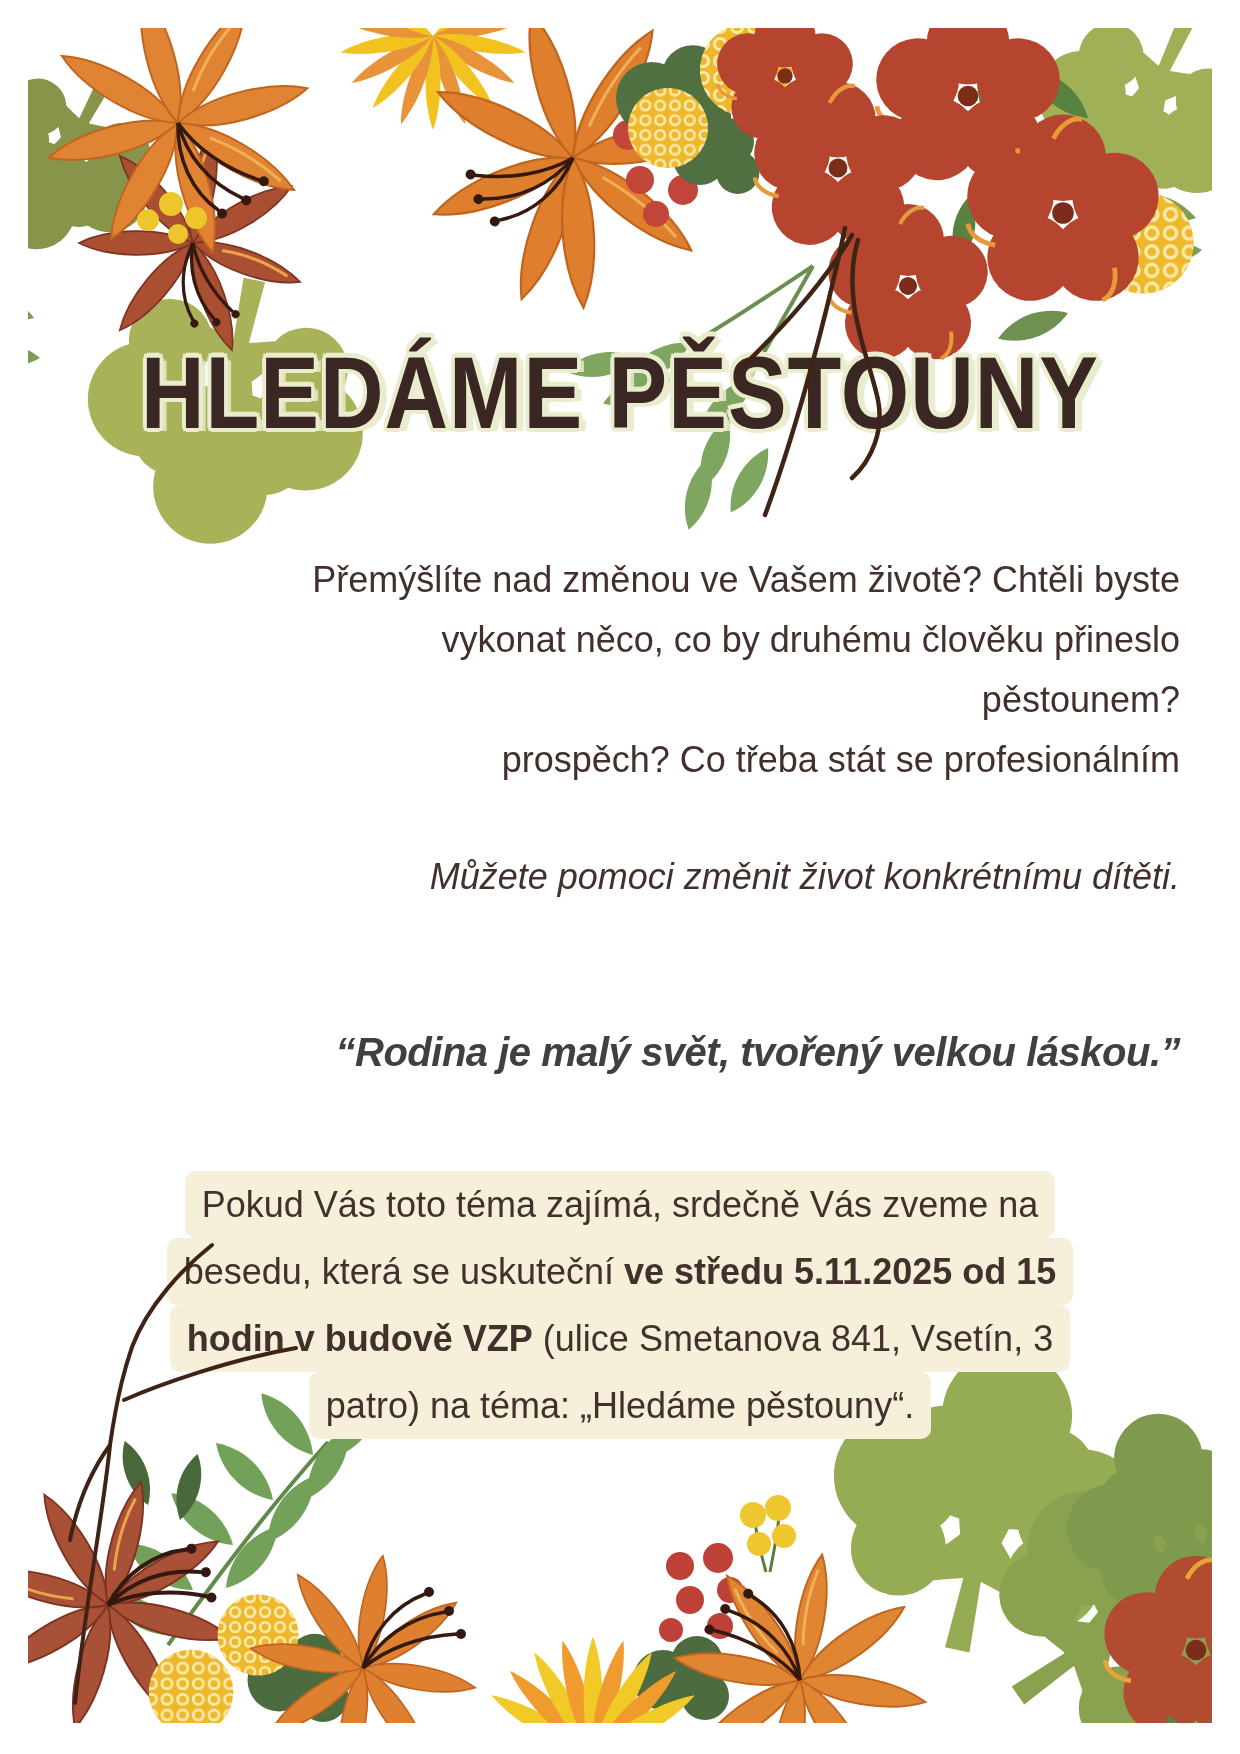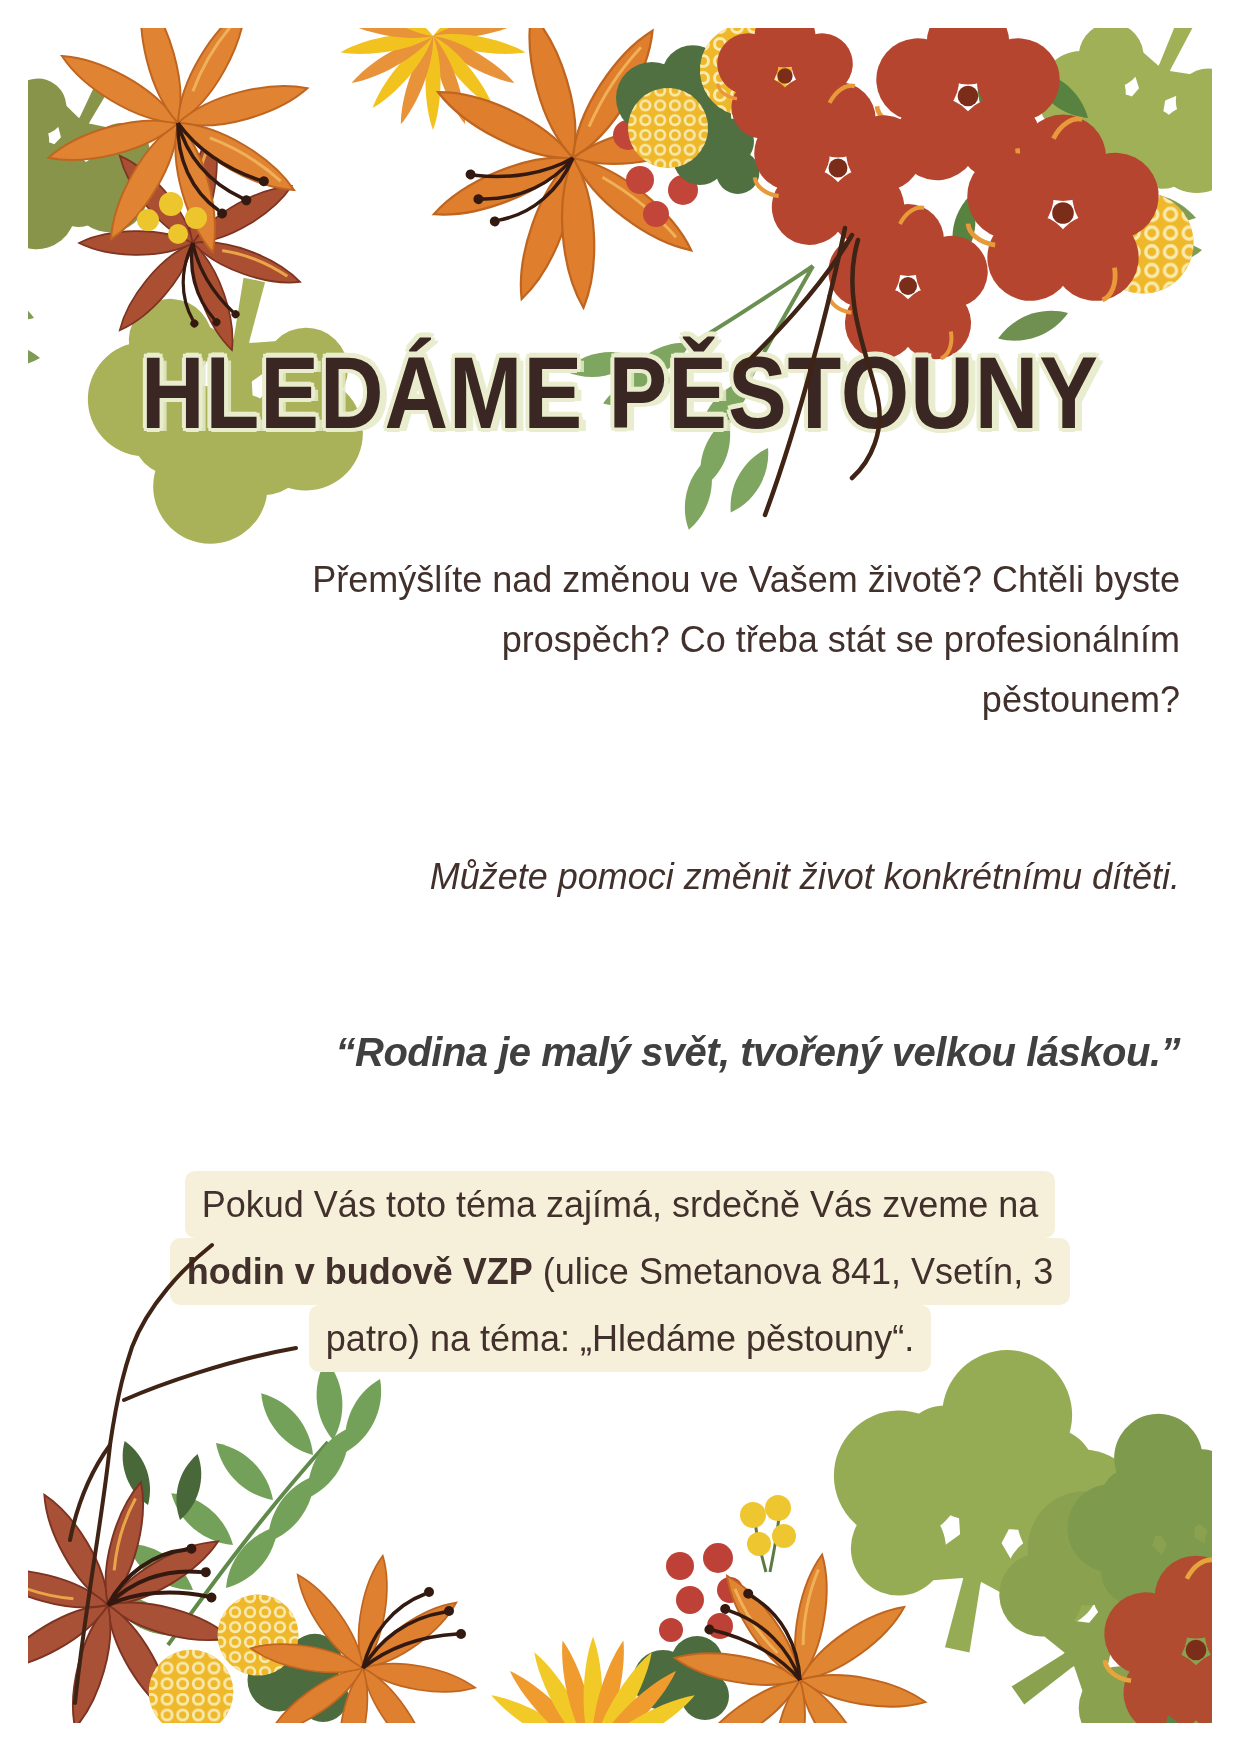--- a/index.html
+++ b/index.html
@@ -367,33 +367,37 @@
     <path d="M47,583 C58,480 75,395 82,325 C90,270 98,245 104,227 C120,185 155,148 184,125"></path>
     <path d="M82,325 C60,355 48,390 42,420"></path>
     <path d="M96,280 C130,265 200,240 268,228"></path>
   </g>
 </svg>
 
 <h1 class="title">HLEDÁME PĚSTOUNY</h1>
 
 <div class="textblock p1">
   <div>Přemýšlíte nad změnou ve Vašem životě? Chtěli byste</div>
+  <div>vykonat něco, co by druhému člověku přineslo</div>
+  <div>pěstounem?</div>
   <div>prospěch? Co třeba stát se profesionálním</div>
-  <div>pěstounem?</div>
 </div>
 
 <div class="textblock p2">
   <div>Můžete pomoci změnit život konkrétnímu dítěti.</div>
 </div>
 
 <div class="textblock quote">“Rodina je malý svět, tvořený velkou láskou.”</div>
 
 <div class="textblock invitation">
   <div class="inv-line">
     <span class="hl"><span class="seg">Pokud Vás toto téma zajímá, srdečně Vás zveme na</span></span>
+  </div>
+  <div class="inv-line">
+    <span class="hl"><span class="seg">besedu, která se uskuteční </span><span class="seg b">ve středu 5.11.2025 od 15</span></span>
   </div>
   <div class="inv-line">
     <span class="hl"><span class="seg b">hodin v budově VZP</span><span class="seg"> (ulice Smetanova 841, Vsetín, 3</span></span>
   </div>
   <div class="inv-line">
     <span class="hl"><span class="seg">patro) na téma: „Hledáme pěstouny“.</span></span>
   </div>
 </div>
 
 </body></html>

